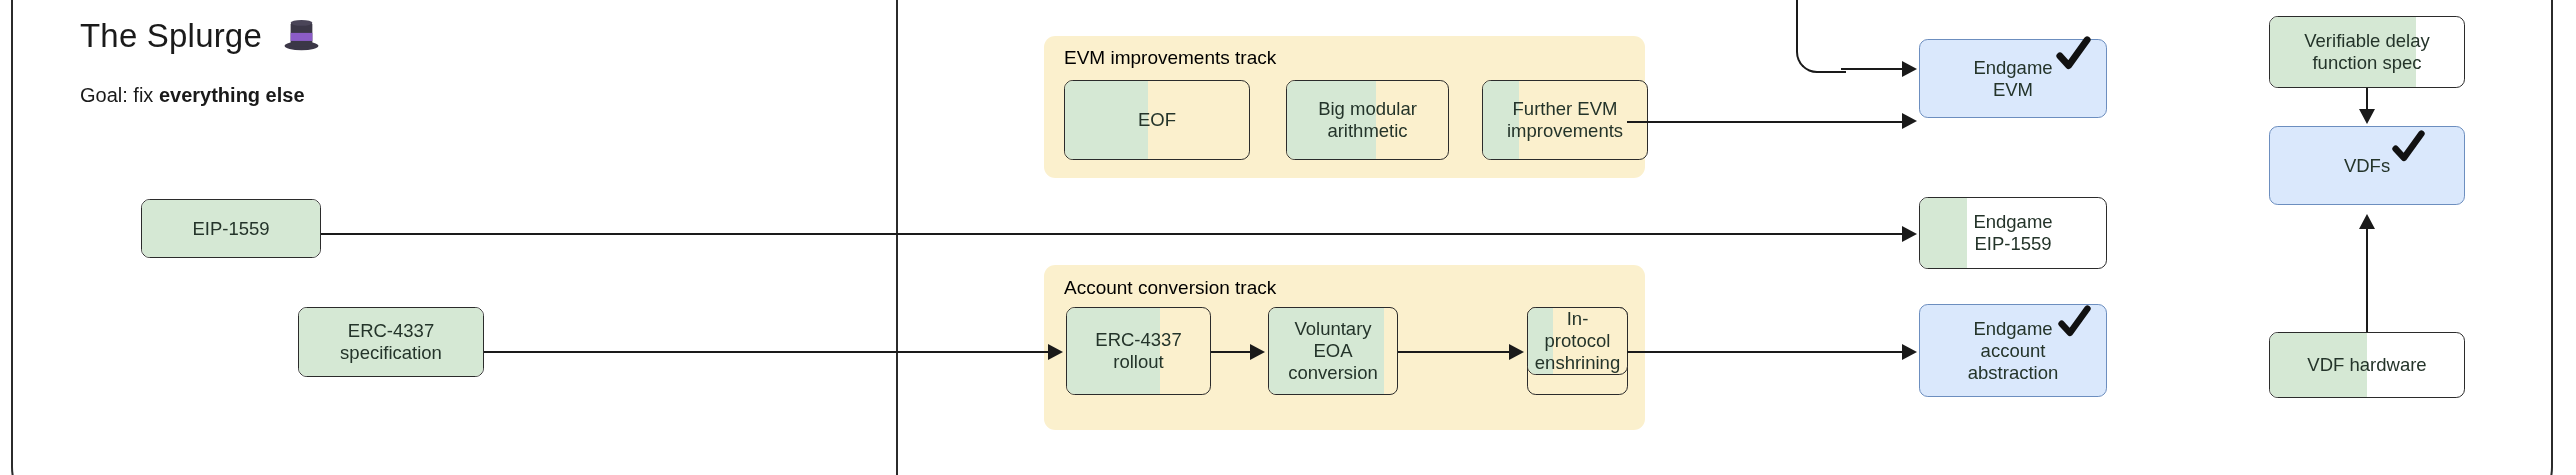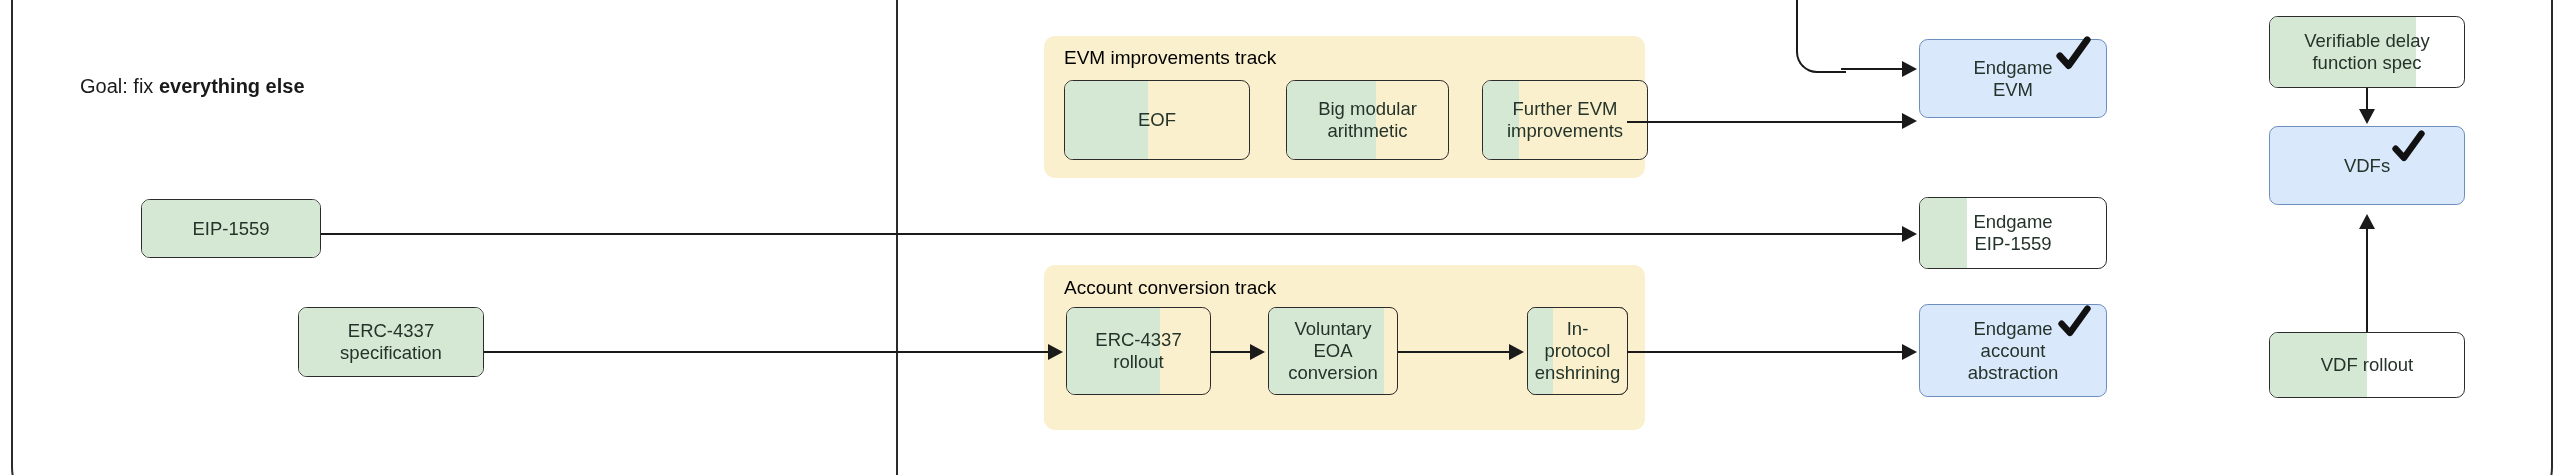--- a/index.html
+++ b/index.html
@@ -13,21 +13,21 @@
       border:2px solid #2b2b2b;border-radius:48px;box-sizing:border-box;
       pointer-events:none;background:transparent;}
 
   
   .divider{position:absolute;left:896px;top:-8px;width:2.4px;height:499px;background:#2b2b2b;}
 
   
   .title{position:absolute;left:80px;top:16px;font-size:33px;line-height:39px;
       color:#1a1a1a;white-space:nowrap;letter-spacing:0.2px;}
   .tophat{display:inline-block;vertical-align:-6.4px;margin-left:11.3px;}
-  .goal{position:absolute;left:80px;top:74px;font-size:20px;line-height:24px;
+  .goal{position:absolute;left:80px;top:83px;font-size:20px;line-height:24px;
       color:#1a1a1a;white-space:nowrap;}
   .goal b{font-weight:bold;}
 
   
   .node{position:absolute;box-sizing:border-box;border:1.8px solid #2b2b2b;
       border-radius:8.8px;display:flex;align-items:center;justify-content:center;
       text-align:center;font-size:18.5px;line-height:22px;color:#24342a;
       overflow:hidden;background:#ffffff;}
   .node .lbl{position:relative;z-index:2;padding:0 6.4px;}
   .fill{position:absolute;left:0;top:0;bottom:0;z-index:1;}
@@ -58,20 +58,31 @@
   .check{position:absolute;z-index:5;font-size:0;line-height:0;}
 </style>
 </head>
 <body>
 
 <div id="stage">
 
   <div class="outer-frame"></div>
   <div class="divider"></div>
 
+  <div class="title">
+    <span>The Splurge</span>
+    <span class="tophat">
+      <svg width="37" height="37" viewBox="0 0 46 46">
+        <ellipse cx="23" cy="37" rx="21" ry="5.5" fill="#3b3747"></ellipse>
+        <rect x="9.5" y="8" width="27" height="30" rx="2.5" fill="#3b3747"></rect>
+        <rect x="9.5" y="21" width="27" height="10" fill="#8b5cc7"></rect>
+        <ellipse cx="23" cy="8.5" rx="13.5" ry="3.6" fill="#4a4558"></ellipse>
+      </svg>
+    </span>
+  </div>
   <div class="goal">
     <span>Goal: fix </span><b>everything else</b>
   </div>
 
   <div class="node on-white" style="left:141px;top:199px;width:180px;height:59px;">
     <div class="fill" style="width:100%;background:#d5e8d4;"></div>
     <div class="lbl">EIP-1559</div>
   </div>
 
   <div class="node on-white" style="left:298px;top:307px;width:186px;height:70px;">
@@ -104,21 +115,21 @@
     <div class="fill" style="width:65%;background:#d5e8d4;"></div>
     <div class="lbl">ERC-4337<br>rollout</div>
   </div>
 
   <div class="node on-track" style="left:1268px;top:307px;width:130px;height:88px;border-radius:8px;">
     <div class="fill" style="width:90%;background:#d5e8d4;"></div>
     <div class="lbl">Voluntary<br>EOA<br>conversion</div>
   </div>
 
   <div class="node on-track" style="left:1527px;top:307px;width:101px;height:88px;"></div>
-  <div class="node on-track" style="left:1527px;top:307px;width:101px;height:88px;">
+  <div class="node on-track" style="left:1527px;top:307px;width:101px;height:68px;">
     <div class="fill" style="width:25%;background:#d5e8d4;"></div>
     <div class="lbl">In-protocol<br>enshrining</div>
   </div>
 
   <div class="node blue" style="left: 1919px; top: 39px; width: 188px; height: 79px; background: rgb(218, 232, 252); border-color: rgb(108, 142, 191);">
     <div class="lbl">Endgame<br>EVM</div>
   </div>
   <div class="check" style="left: 2055px; top: 35px; display: block;">
     <svg width="37" height="37" viewBox="0 0 46 46">
       <path d="M6 26 L17 38 L40 6" stroke="#111111" stroke-width="8.5" fill="none" stroke-linecap="round" stroke-linejoin="round"></path>
@@ -148,21 +159,21 @@
     <div class="lbl">Verifiable delay<br>function spec</div>
   </div>
   <div class="check" style="left: 2391px; top: 129px; display: block;">
     <svg width="35" height="35" viewBox="0 0 46 46">
       <path d="M6 26 L17 38 L40 6" stroke="#111111" stroke-width="8.5" fill="none" stroke-linecap="round" stroke-linejoin="round"></path>
     </svg>
   </div>
 
   <div class="node on-white" style="left:2269px;top:332px;width:196px;height:66px;">
     <div class="fill" style="width:50%;background:#d5e8d4;"></div>
-    <div class="lbl">VDF rollout</div>
+    <div class="lbl">VDF hardware</div>
   </div>
 
   <div class="hline" style="left:321px;top:233px;width:1582px;"></div>
   <div class="arrow-r" style="left:1902px;top:226px;"></div>
 
   <div class="hline" style="left:484px;top:351px;width:566px;"></div>
   <div class="arrow-r" style="left:1048px;top:344px;"></div>
 
   <div class="hline" style="left:1627px;top:121px;width:276px;"></div>
   <div class="arrow-r" style="left:1902px;top:113px;"></div>

